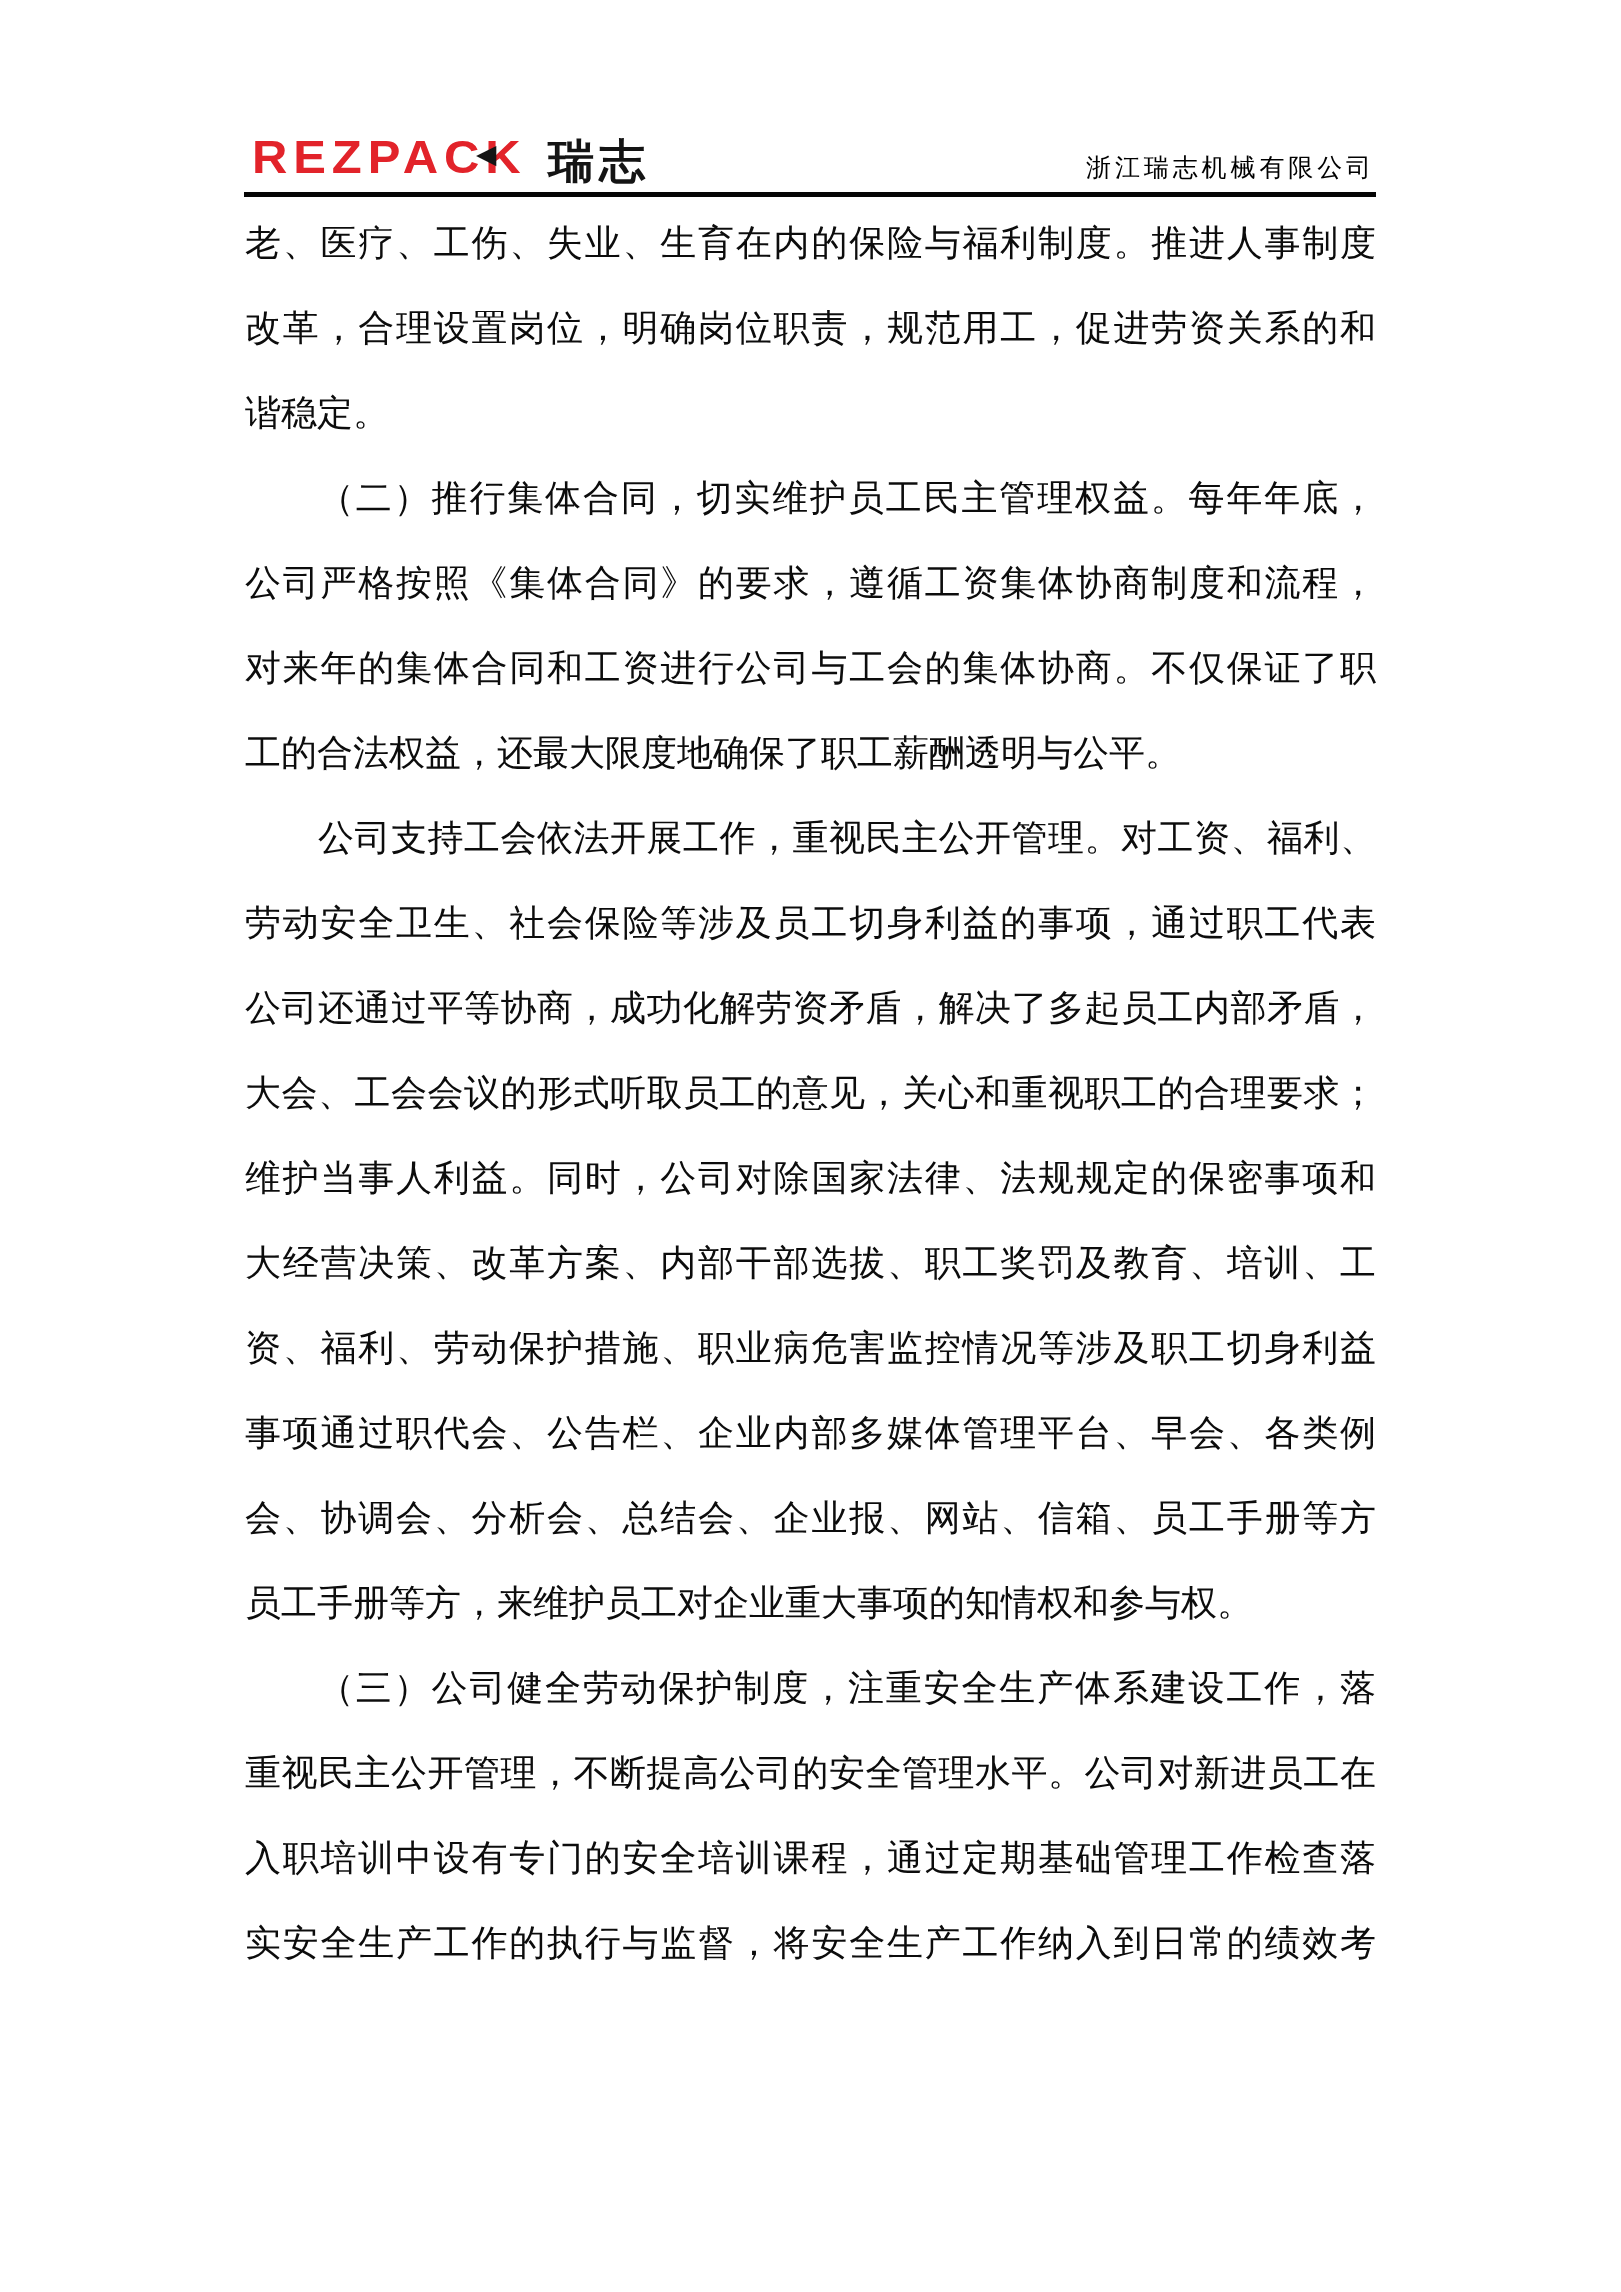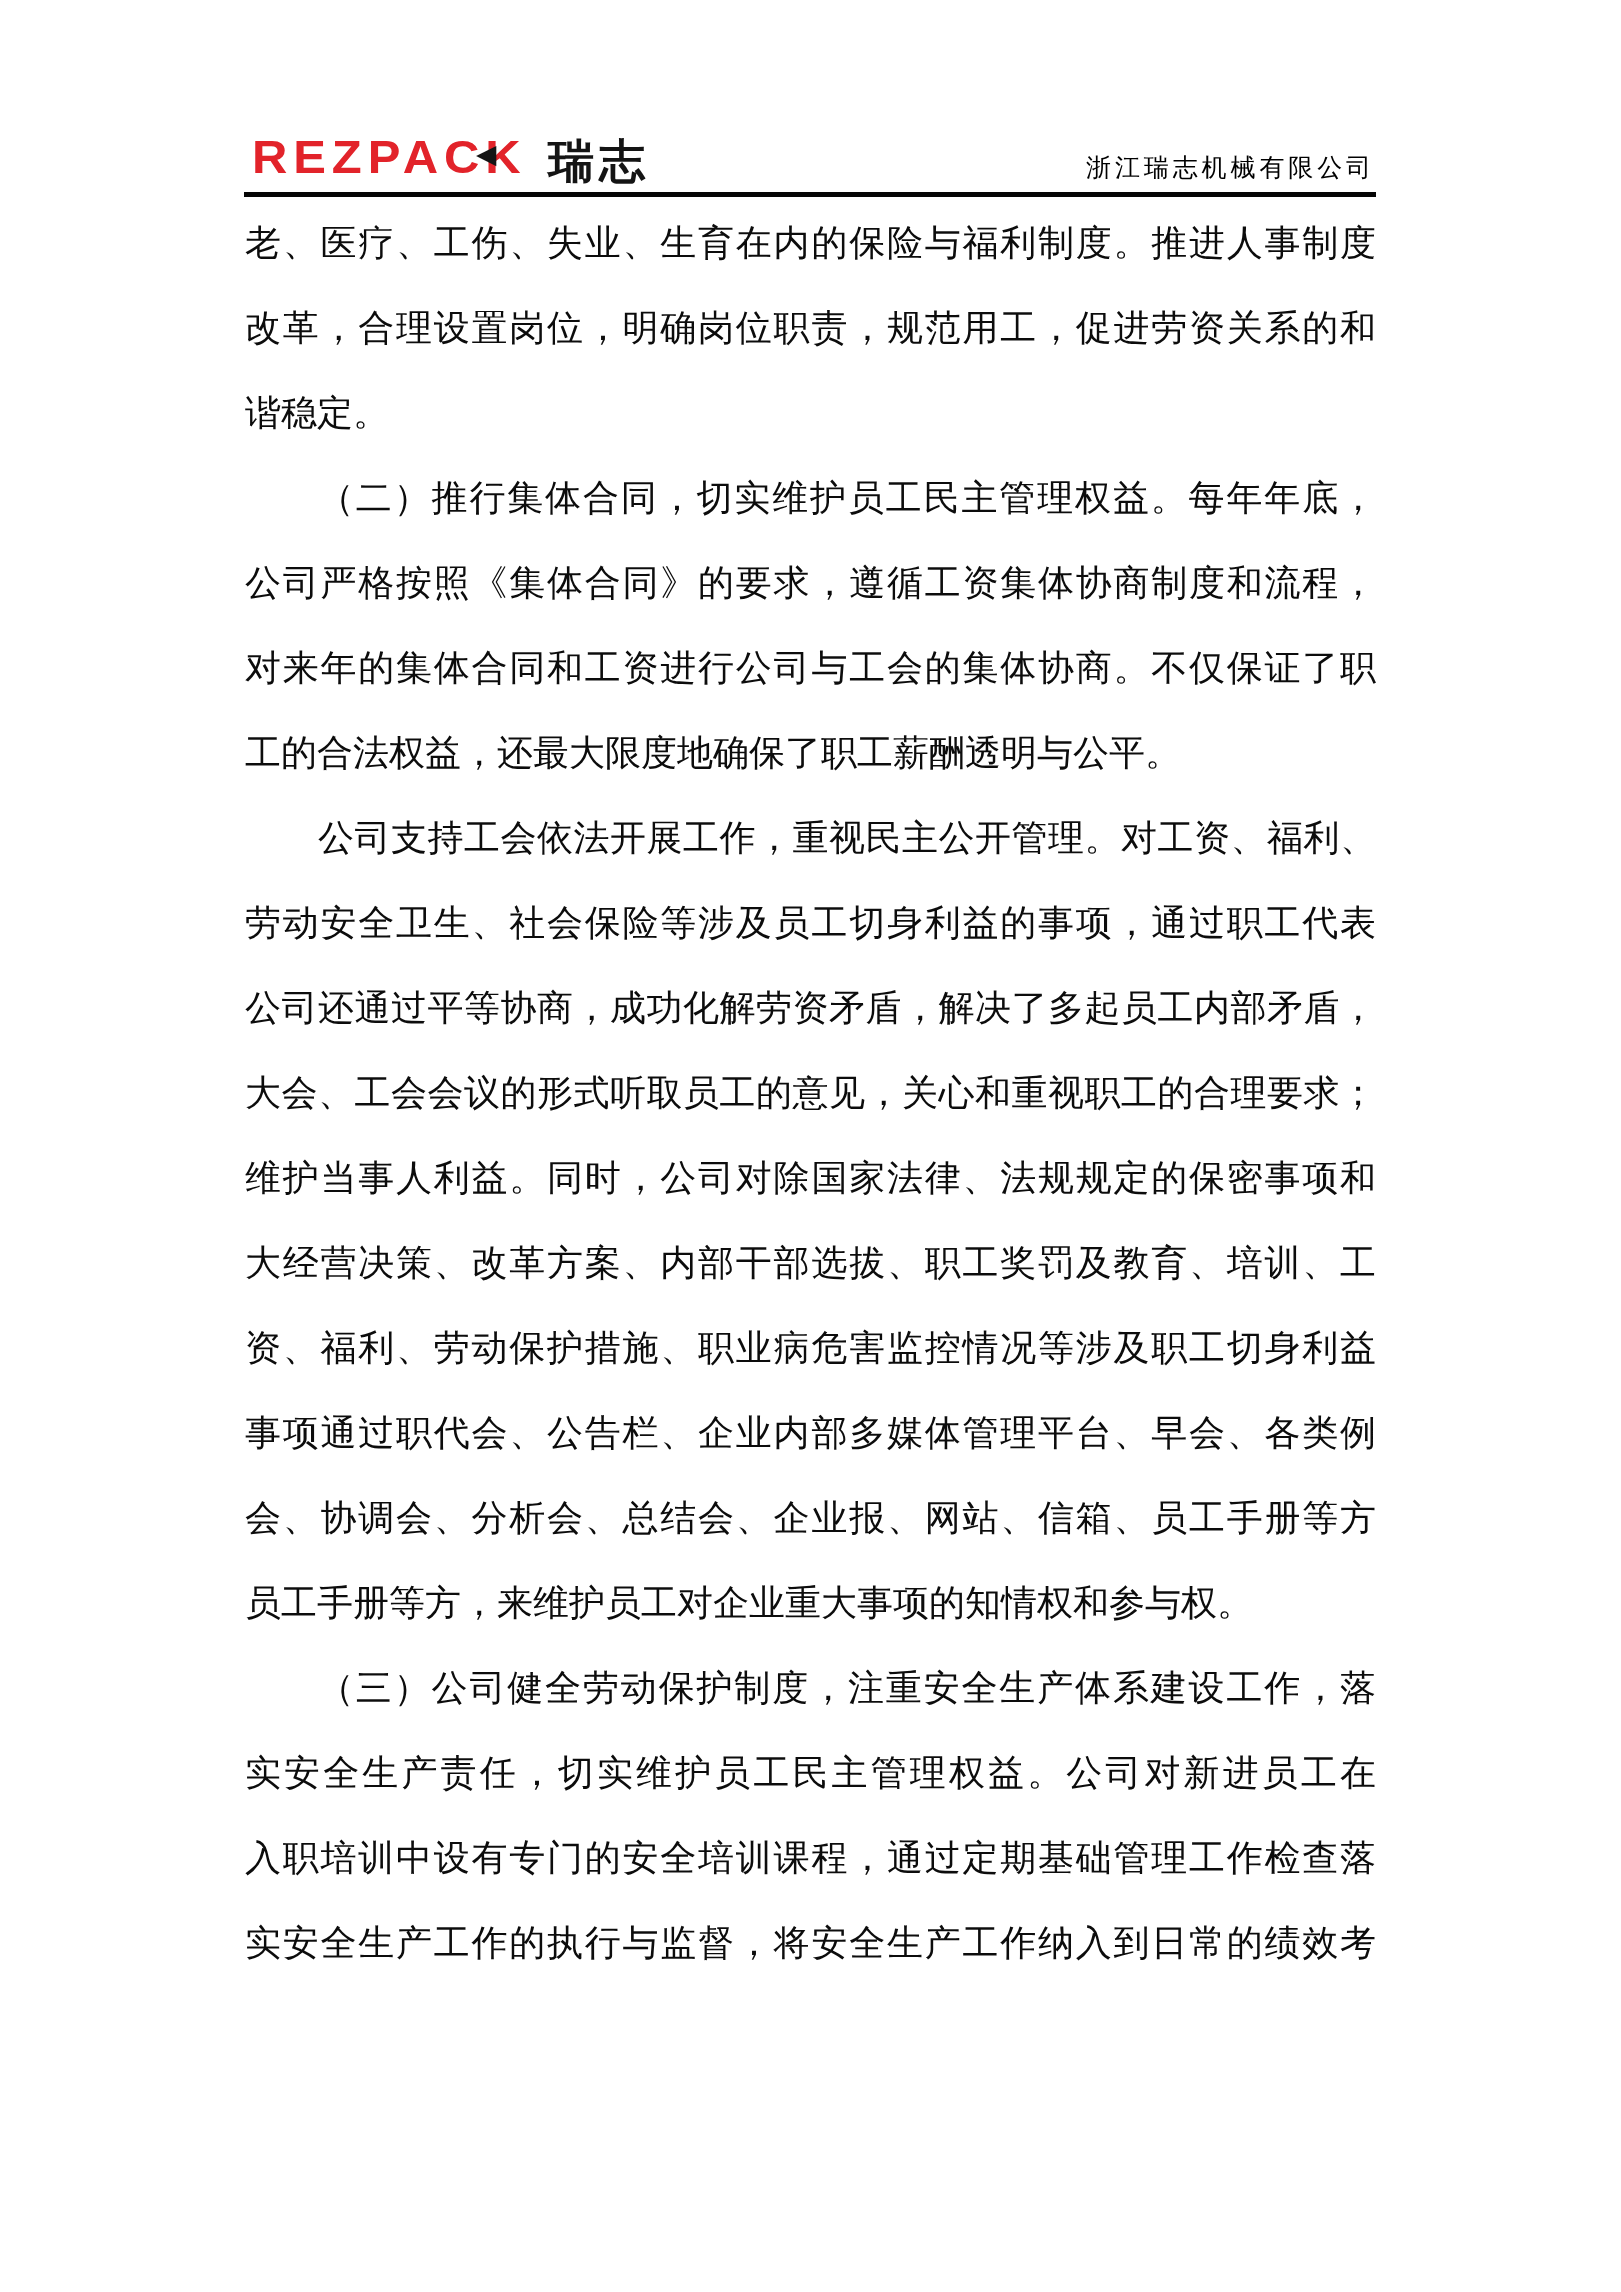--- a/index.html
+++ b/index.html
@@ -119,19 +119,19 @@
     <div class="line">公司还通过平等协商，成功化解劳资矛盾，解决了多起员工内部矛盾，</div>
     <div class="line">大会、工会会议的形式听取员工的意见，关心和重视职工的合理要求；</div>
     <div class="line">维护当事人利益。同时，公司对除国家法律、法规规定的保密事项和</div>
     <div class="line">大经营决策、改革方案、内部干部选拔、职工奖罚及教育、培训、工</div>
     <div class="line">资、福利、劳动保护措施、职业病危害监控情况等涉及职工切身利益</div>
     <div class="line">事项通过职代会、公告栏、企业内部多媒体管理平台、早会、各类例</div>
     <div class="line">会、协调会、分析会、总结会、企业报、网站、信箱、员工手册等方</div>
     <div class="line end">员工手册等方，来维护员工对企业重大事项的知情权和参与权。</div>
 
     <div class="line indent">（三）公司健全劳动保护制度，注重安全生产体系建设工作，落</div>
-    <div class="line">实安全生产责任，切实维护员工民主管理权益。公司对新进员工在</div>
+    <div class="line">重视民主公开管理，不断提高公司的安全管理水平。公司对新进员工在</div>
     <div class="line">入职培训中设有专门的安全培训课程，通过定期基础管理工作检查落</div>
     <div class="line">实安全生产工作的执行与监督，将安全生产工作纳入到日常的绩效考</div>
   </div>
 
 </div>
 
 
 </body></html>

